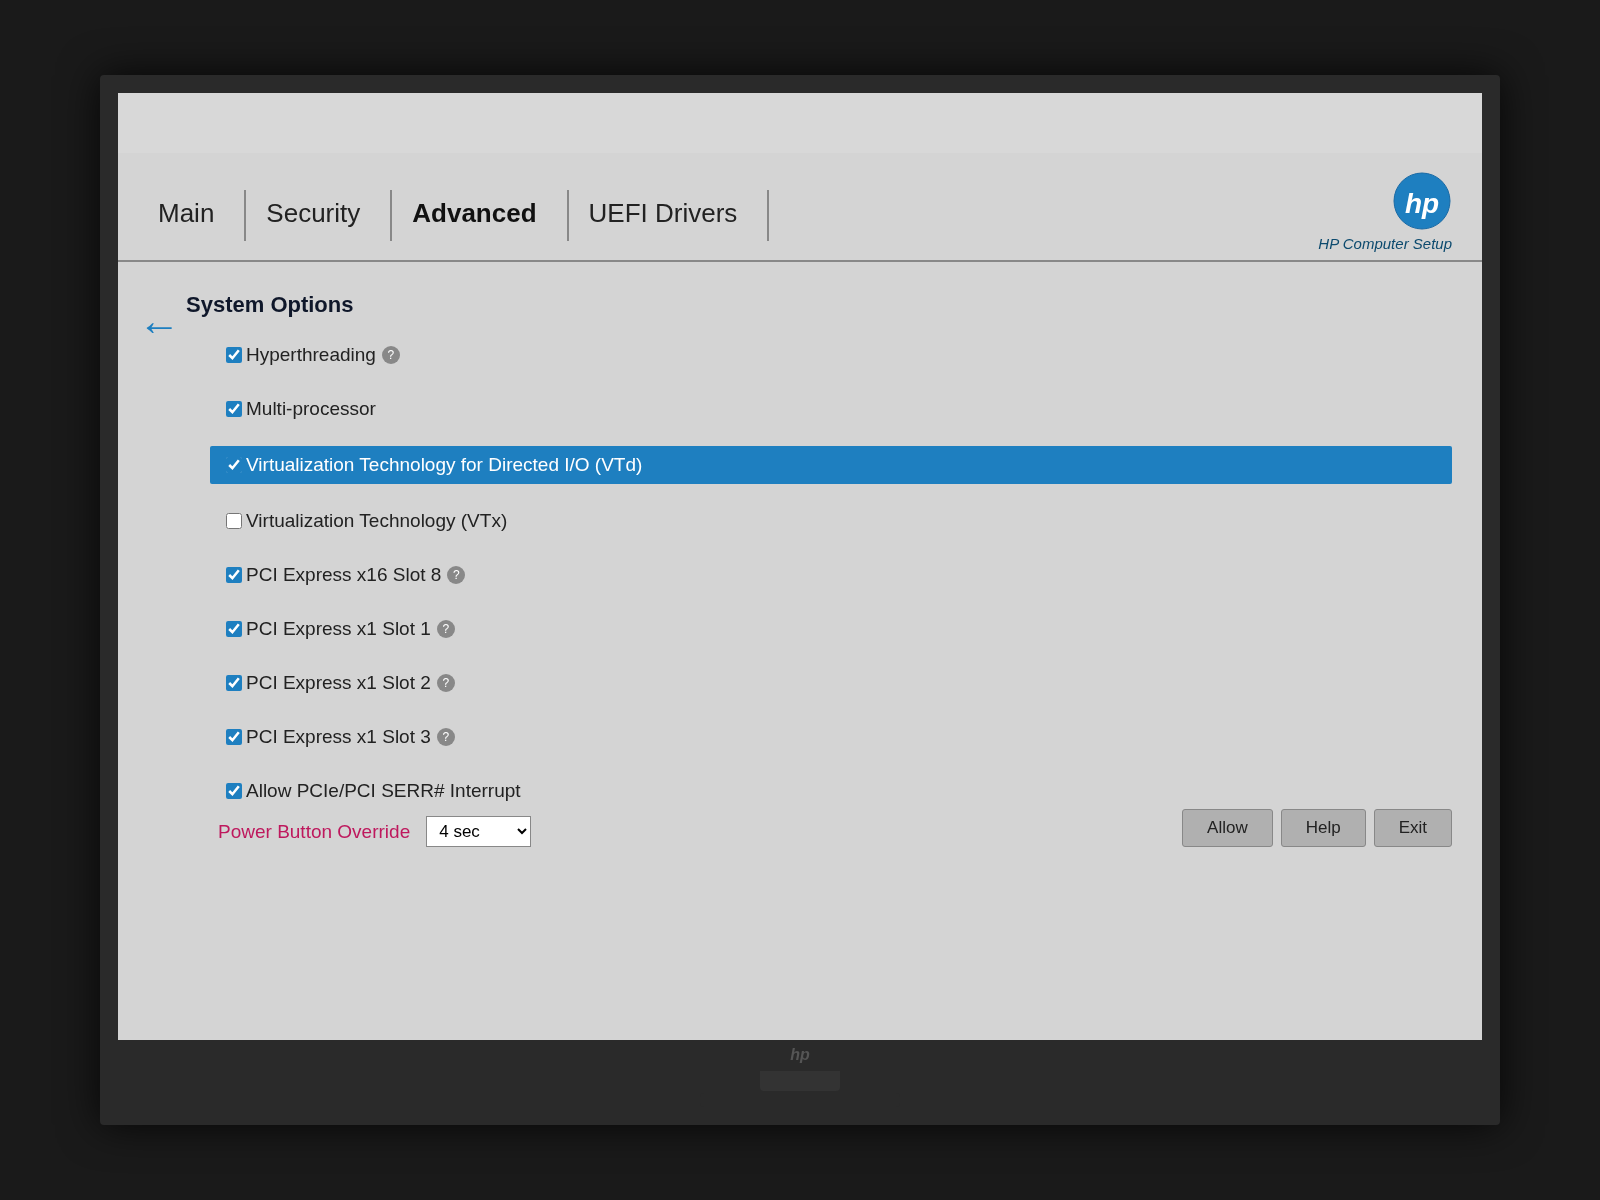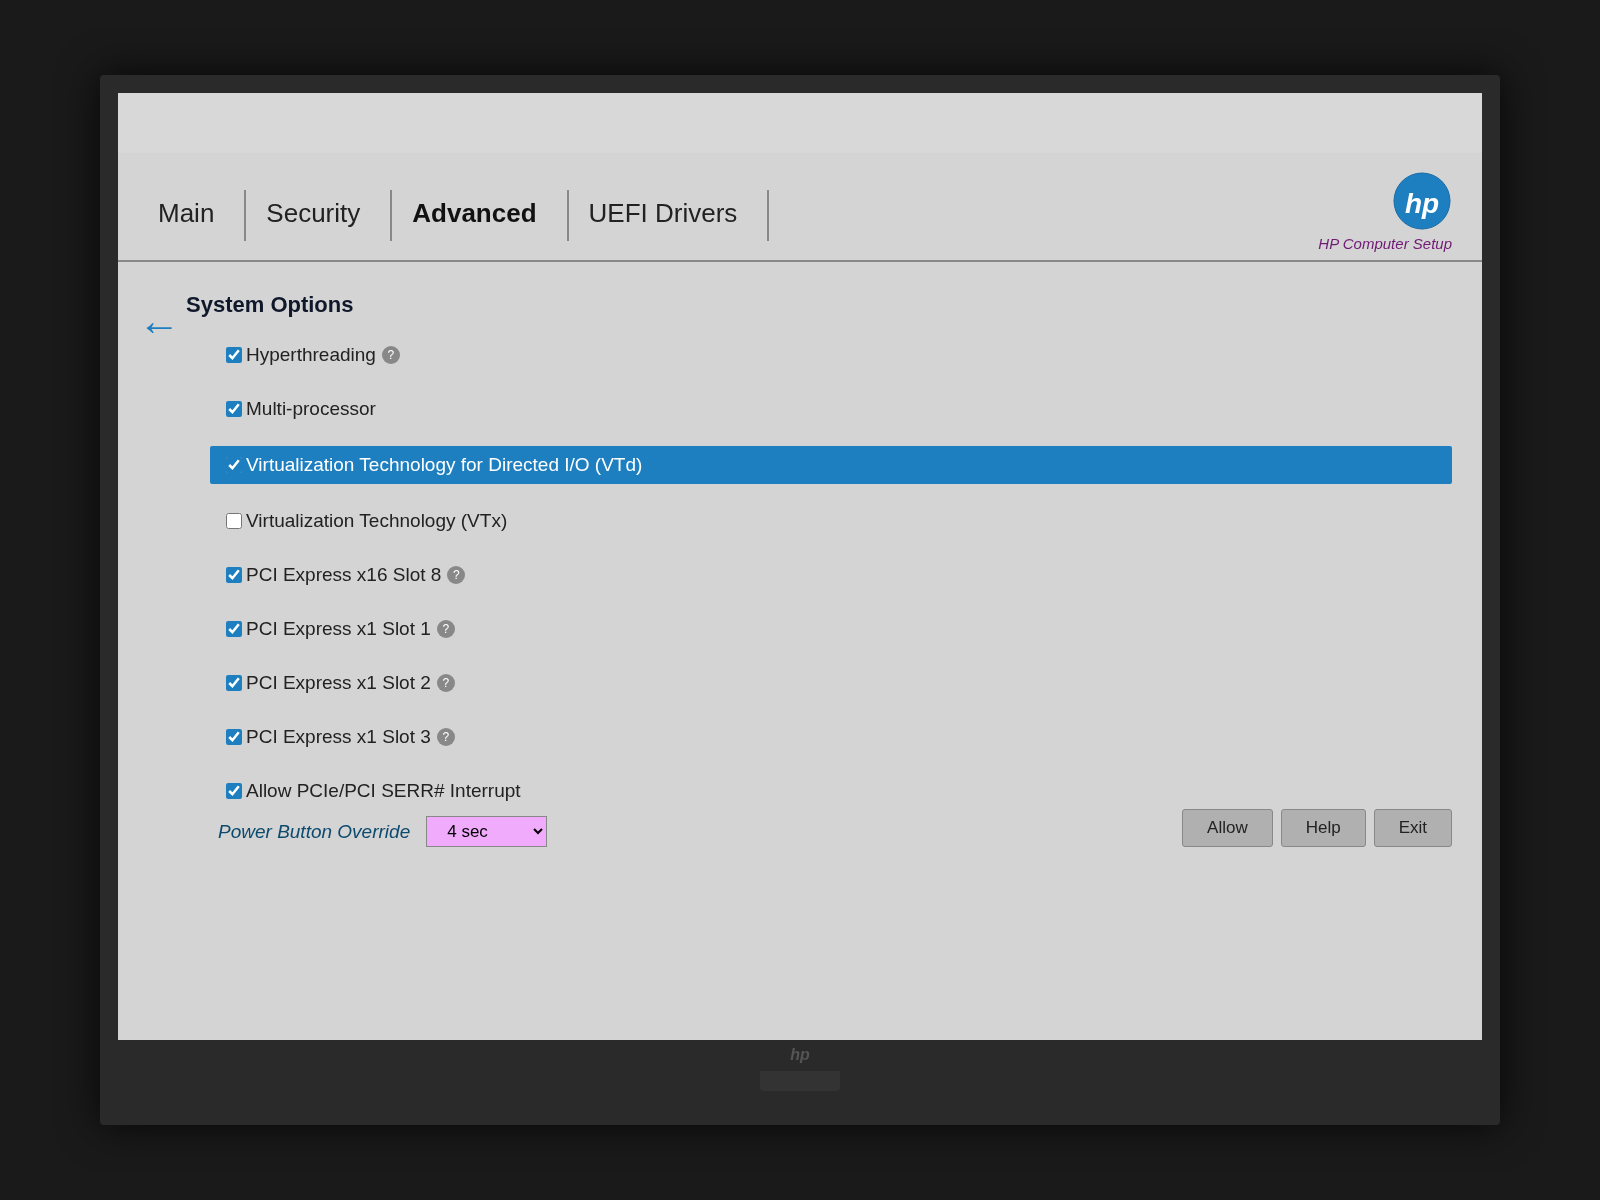--- a/index.html
+++ b/index.html
@@ -99,21 +99,21 @@
       padding-bottom: 8px;
     }
 
     .hp-logo {
       width: 60px;
       height: 60px;
     }
 
     .hp-subtitle {
       font-size: 15px;
-      color: #701a75;
+      color: #0c4a6e;
       font-style: italic;
       margin-top: 4px;
     }
 
     
     .main-area {
       padding: 30px 40px;
       position: relative;
     }
 
@@ -193,28 +193,27 @@
     .power-button-row {
       display: flex;
       align-items: center;
       margin-left: 60px;
       margin-top: 8px;
       gap: 16px;
     }
 
     .power-label {
       font-size: 19px;
-      color: #0c4a6e;
-      font-style: italic;
+      color: #be185d;
     }
 
     .power-select {
       border: 1px solid #888;
-      background: #f0abfc;
-      padding: 4px 16px;
+      background: #ffffff;
+      padding: 4px 8px;
       font-size: 17px;
       cursor: pointer;
       min-width: 100px;
       appearance: auto;
     }
 
     
     .bottom-buttons {
       position: absolute;
       bottom: 30px;

